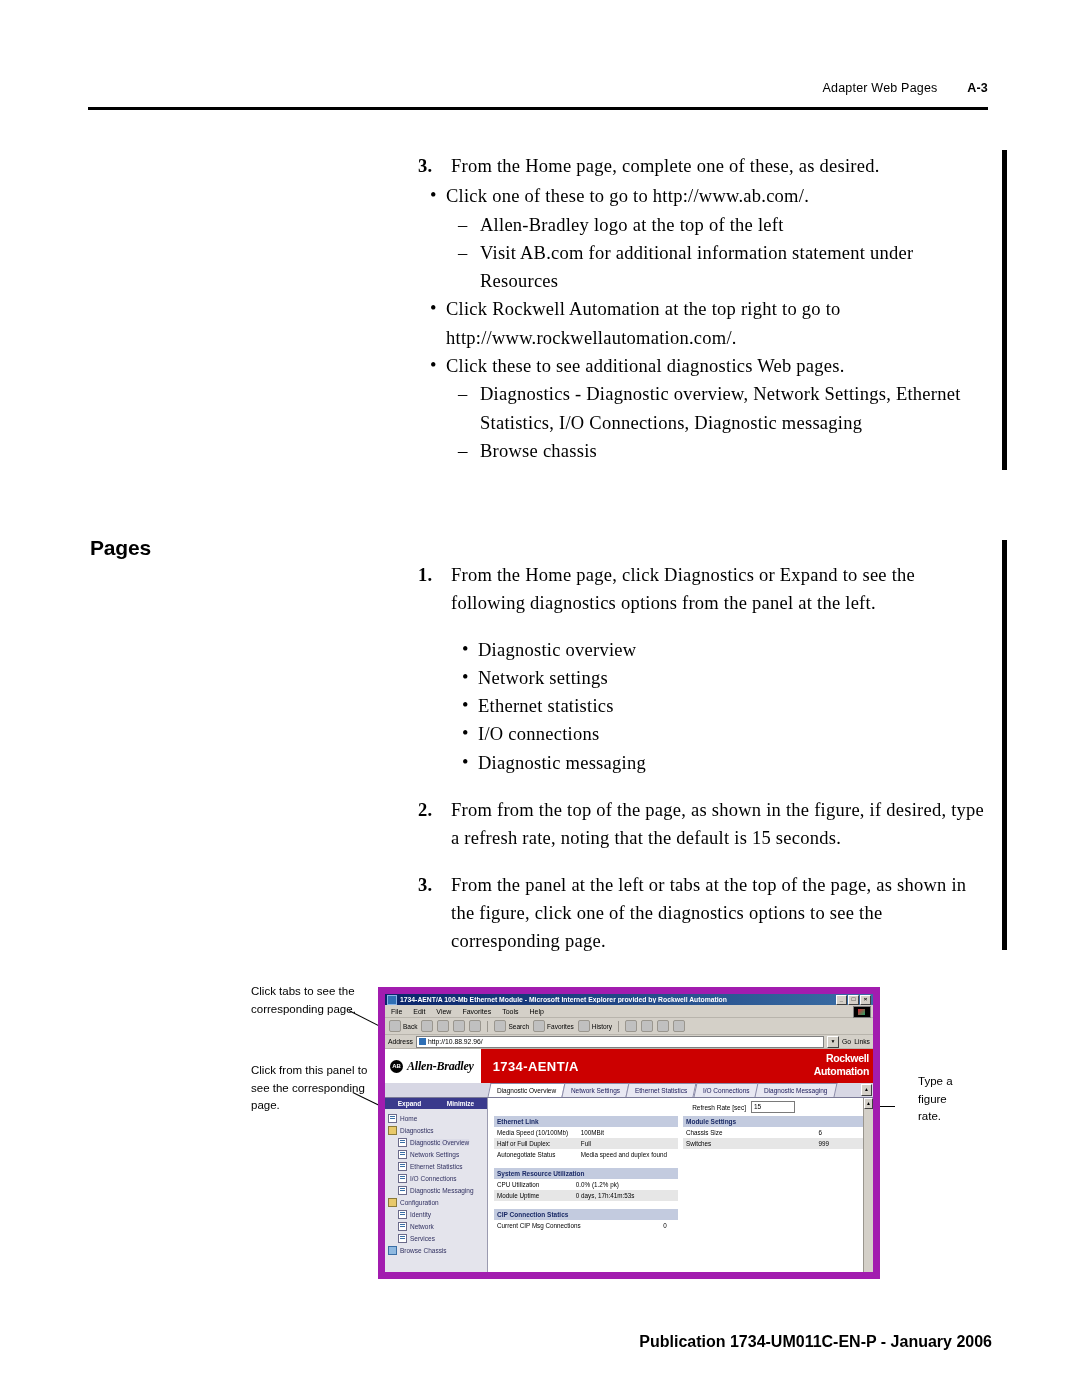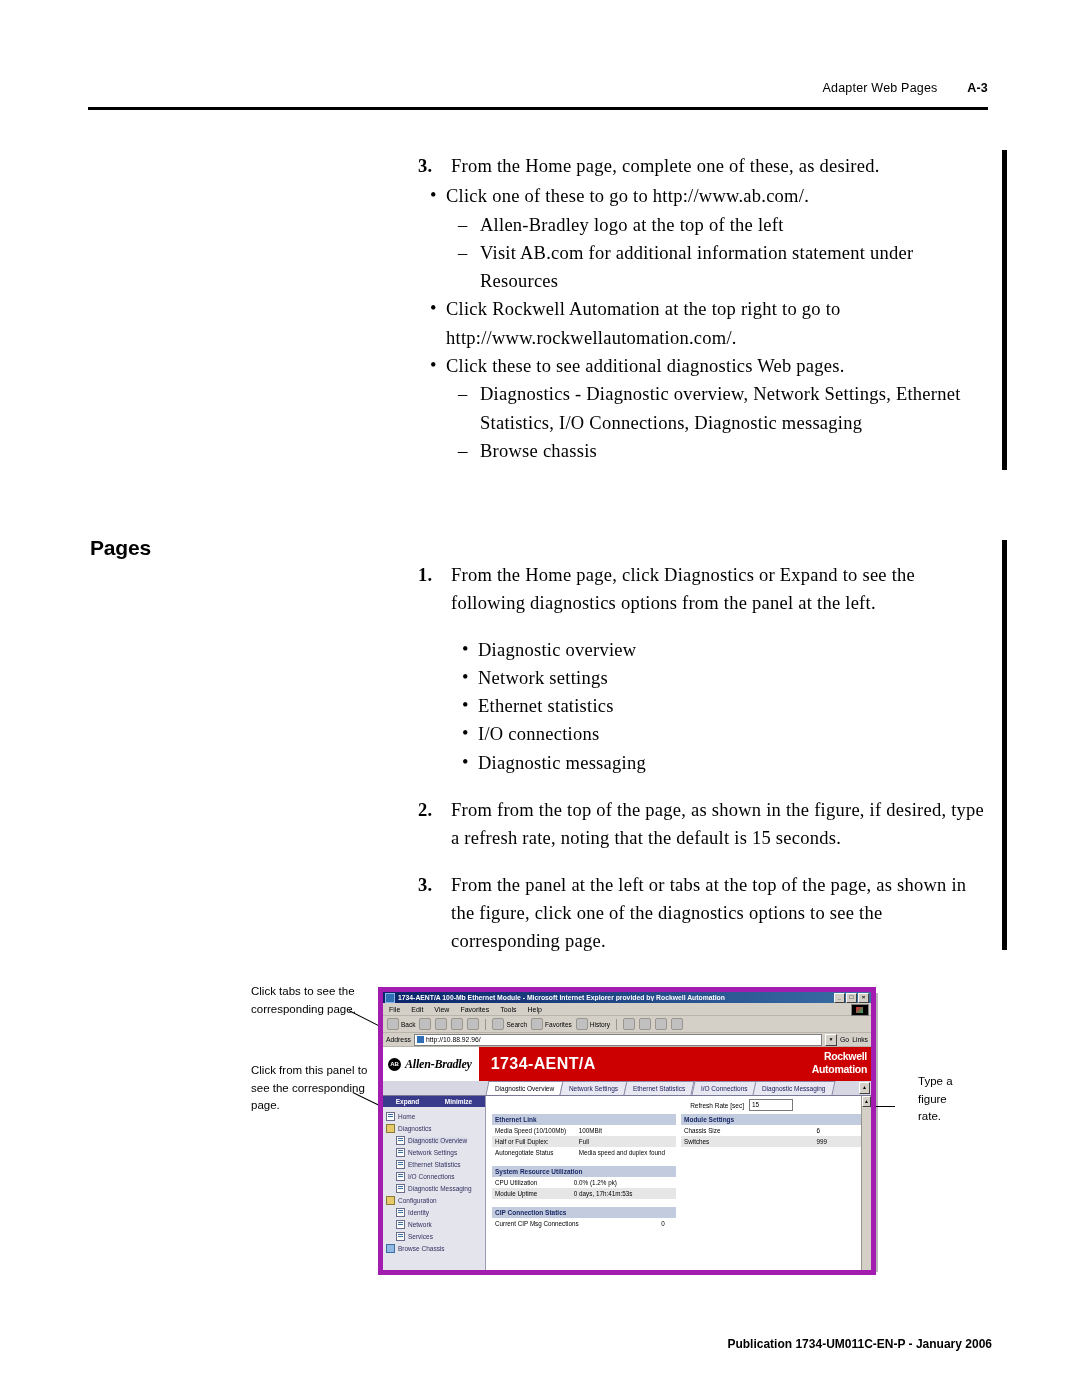--- a/index.html
+++ b/index.html
@@ -42,21 +42,21 @@
     position:absolute;font-family:"Liberation Sans",sans-serif;
     font-size:11.5px;line-height:17.5px;color:#000;margin-left:20px;
   }
   .leader{position:absolute;background:#000;transform-origin:0 0;height:1px;}
 
   
   #figure{position:absolute;left:378px;top:987px;width:502px;height:283px;}
 
   #browser{
     position:absolute;left:0;top:0;width:488px;height:278px;
-    border:5px solid #a21caf;background:#c4b5fd;
+    border:7px solid #a21caf;background:#c4b5fd;
     font-family:"Liberation Sans",sans-serif;font-size:7px;overflow:hidden;
   }
   .titlebar{
     height:11px;background:linear-gradient(90deg,#0a246a,#3a6ea5);
     display:flex;align-items:center;padding:0 2px;color:#fff;
     font-size:6.8px;font-weight:bold;white-space:nowrap;
   }
   .titlebar .tb-icon{
     width:8px;height:8px;background:#2f6fb5;border:1px solid #8ab4e8;
     margin-right:3px;flex:0 0 auto;
@@ -117,21 +117,21 @@
   .banner .ab-dot{
     width:13px;height:13px;border-radius:50%;background:#000;color:#fff;
     font-size:6px;line-height:13px;text-align:center;font-weight:bold;
     flex:0 0 auto;
   }
   .banner .ab-name{
     font-family:"Liberation Serif",serif;font-style:italic;font-weight:bold;
     font-size:12px;color:#000;letter-spacing:-.2px;white-space:nowrap;
   }
   .banner .model{
-    color:#fff;font-size:16px;font-weight:bold;letter-spacing:.4px;
+    color:#fff;font-size:13px;font-weight:bold;letter-spacing:.4px;
     margin-left:12px;white-space:nowrap;text-align:right;
   }
   .banner .ra-logo{
     position:absolute;right:4px;top:3px;text-align:right;color:#fff;
     font-size:10.5px;font-weight:bold;line-height:13px;letter-spacing:-.3px;
   }
 
   
   .tabstrip{
     height:14px;background:#d7d7e4;display:flex;align-items:flex-end;
@@ -213,21 +213,21 @@
   }
 
   #fig-shadow{
     position:absolute;left:10px;top:6px;width:490px;height:279px;
     background:#b9b9b9;z-index:-1;
   }
 
   
   #page-footer{
     position:absolute;right:88px;bottom:46px;
-    font-family:"Liberation Sans",sans-serif;font-size:12px;font-weight:bold;
+    font-family:"Liberation Sans",sans-serif;font-size:16px;font-weight:bold;
     white-space:nowrap;
   }
 </style>
 </head>
 <body>
 
 <div id="page-header">
   <div class="hdr-text">
     <span>Adapter Web Pages</span>
     <span class="pageno">A-3</span>

